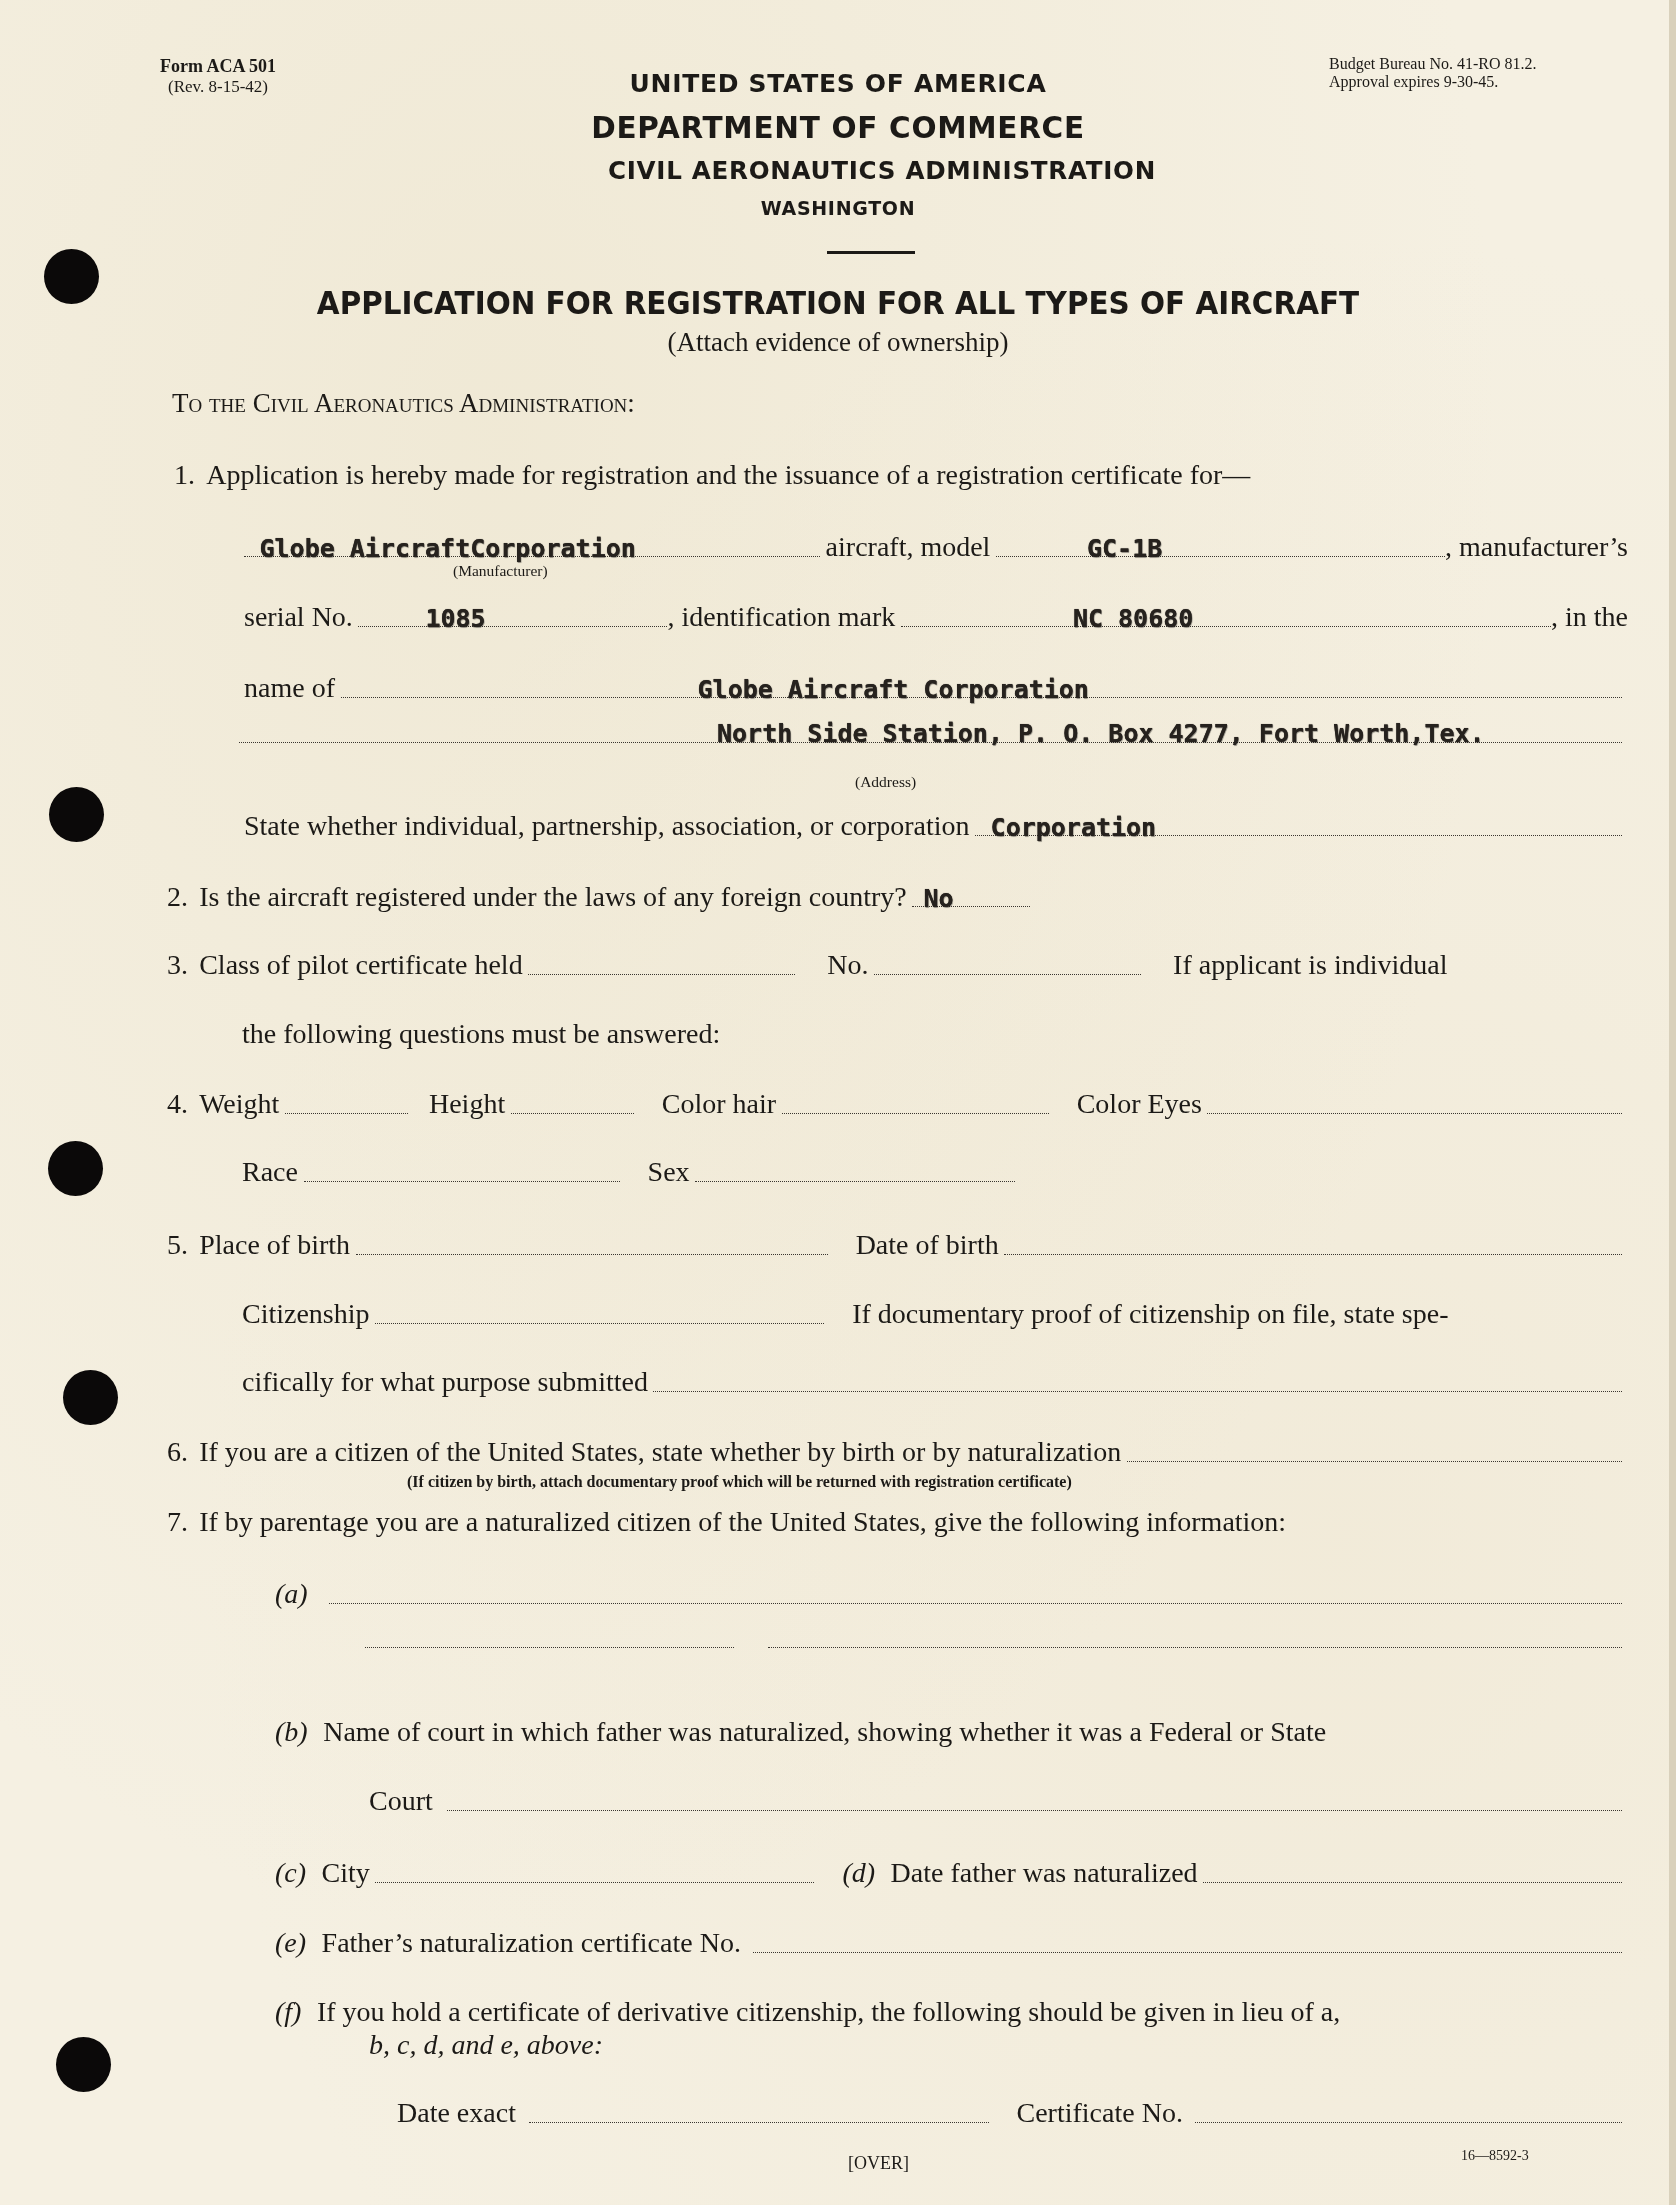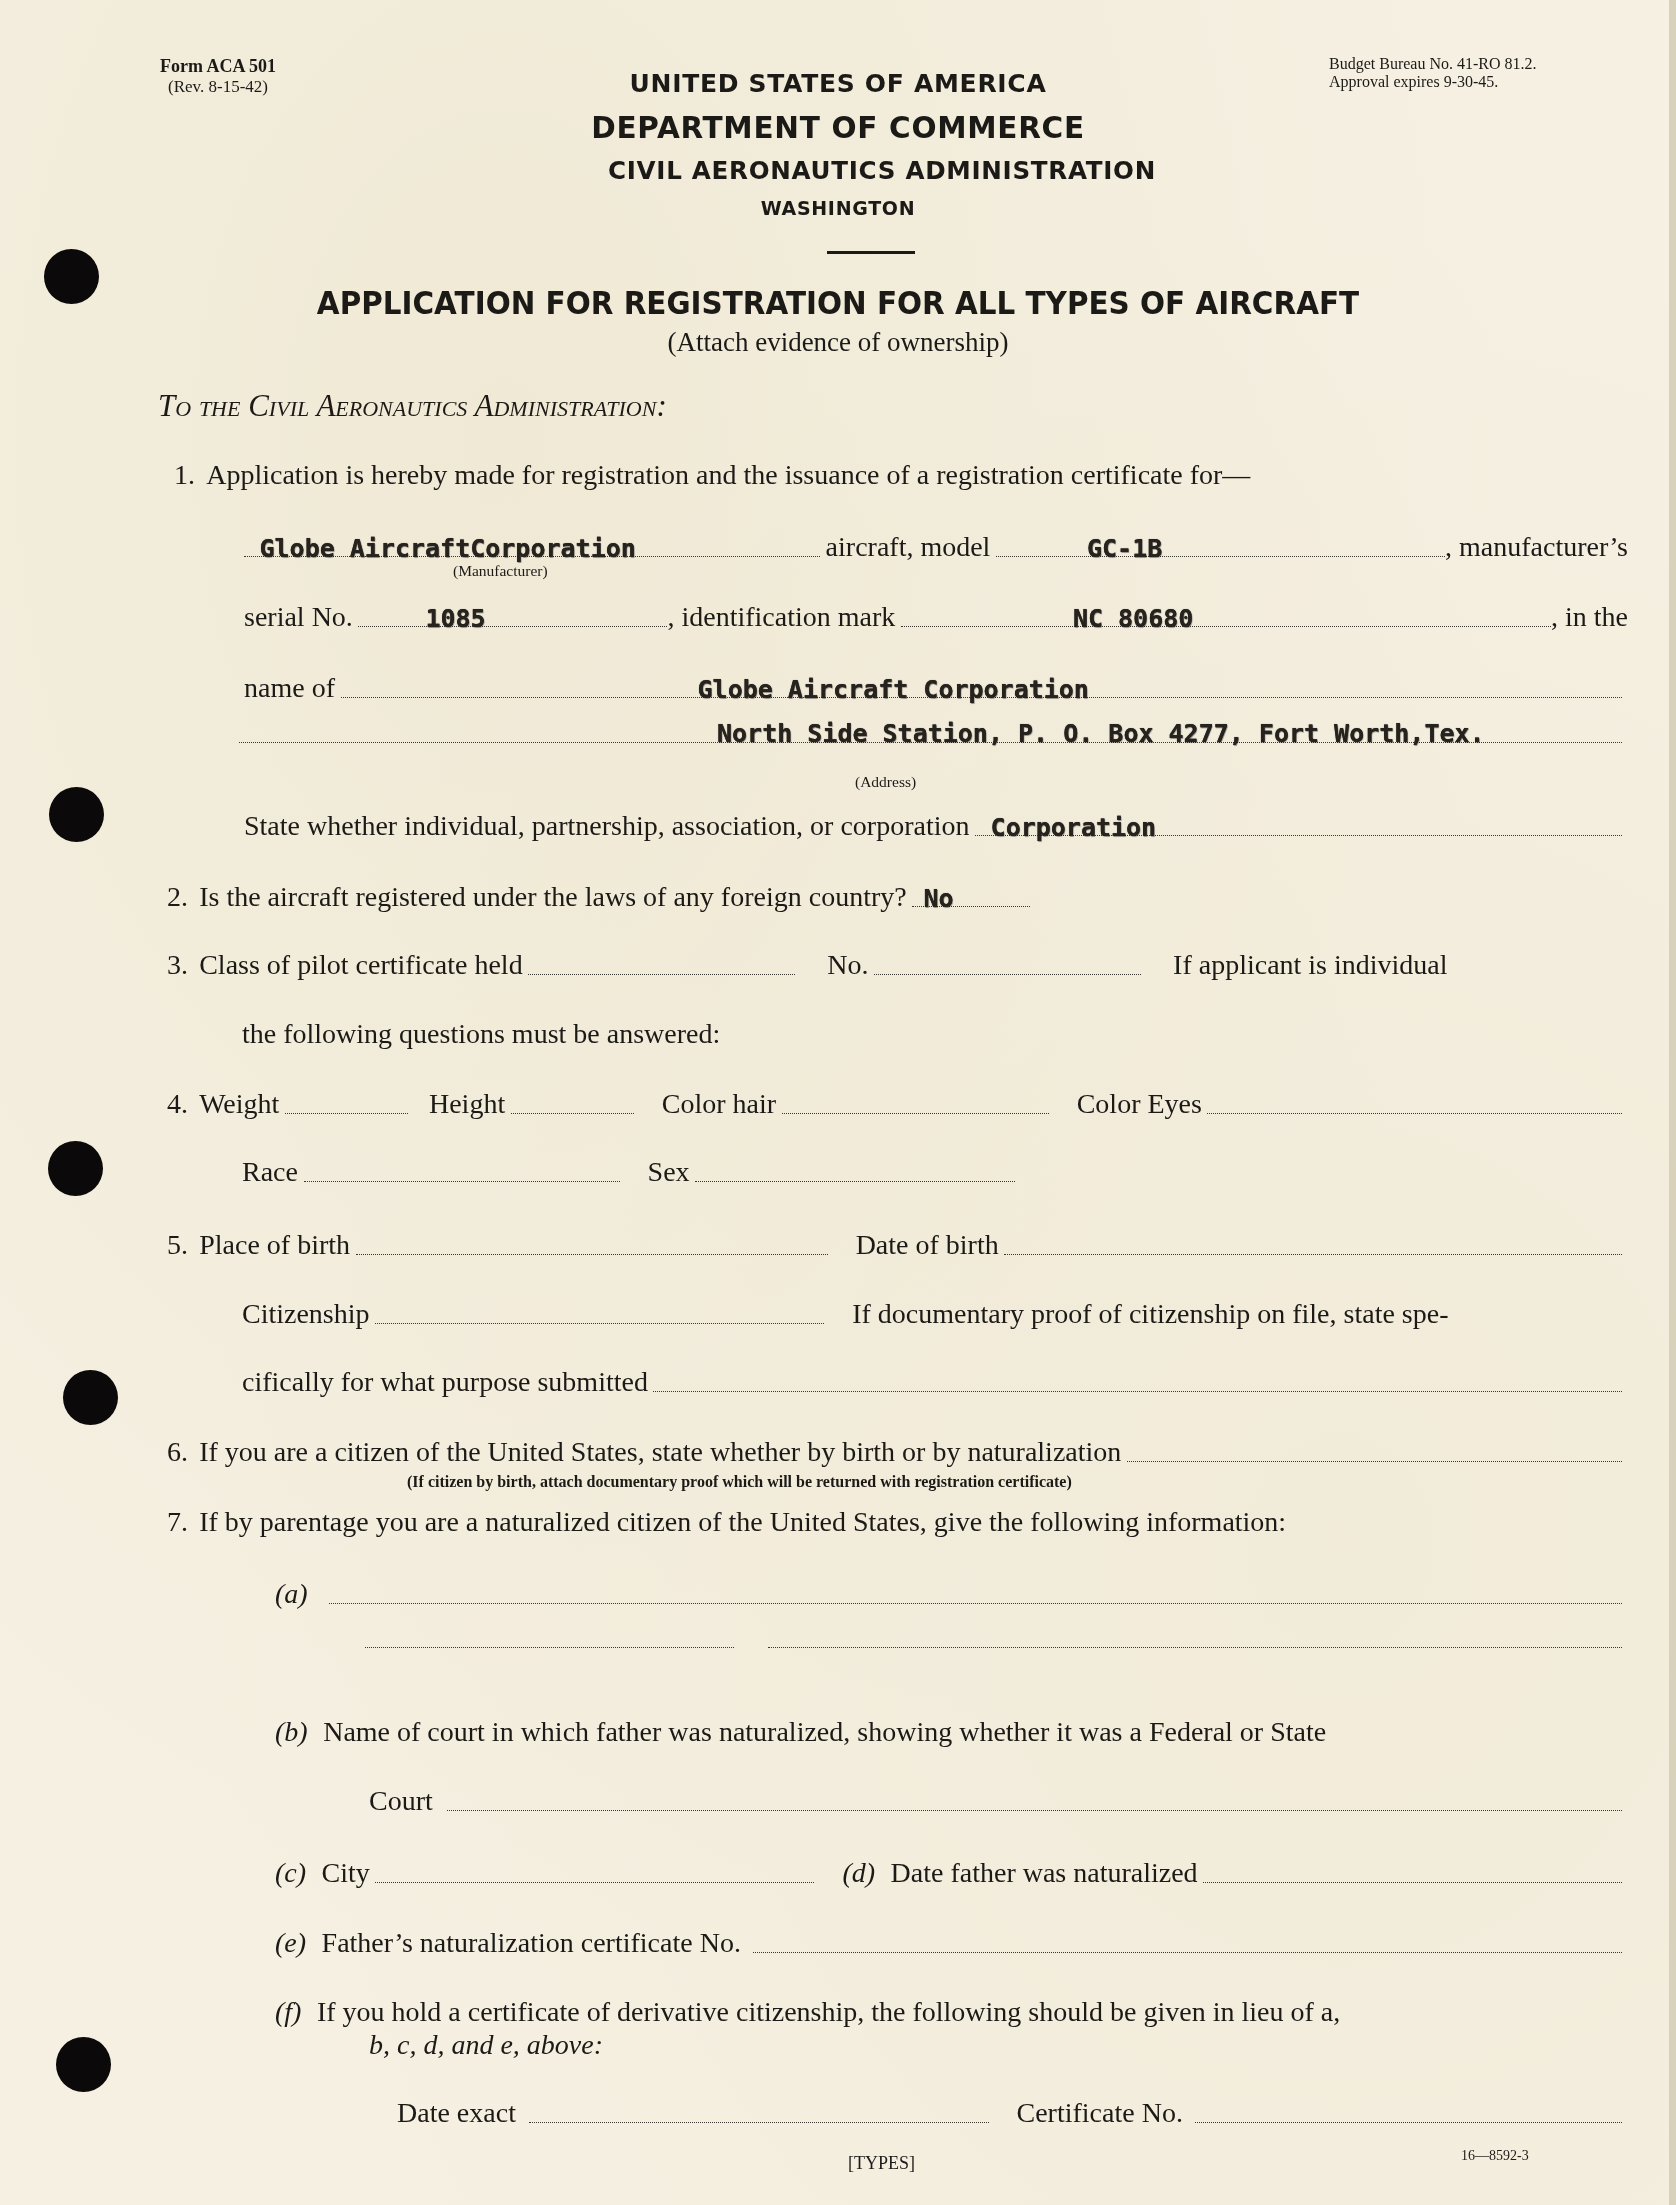--- a/index.html
+++ b/index.html
@@ -50,21 +50,21 @@
 </div>
 
 <div class="abs center sans" style="top:69px; font-size:25px;">UNITED STATES OF AMERICA</div>
 <div class="abs center sans" style="top:111px; font-size:29.5px;">DEPARTMENT OF COMMERCE</div>
 <div class="abs center sans" style="top:156px; font-size:24.6px;padding-left:44px;">CIVIL AERONAUTICS ADMINISTRATION</div>
 <div class="abs center sans" style="top:197px; font-size:19px;">WASHINGTON</div>
 <div class="abs" style="left:827px; top:251px; width:88px; height:2.8px; background:#1c1a17;"></div>
 
 <div class="abs center sans" style="top:284px; font-size:32px; letter-spacing:0; transform:scaleX(0.92);">APPLICATION FOR REGISTRATION FOR ALL TYPES OF AIRCRAFT</div>
 <div class="abs center" style="top:327px; font-size:27px;">(Attach evidence of ownership)</div>
-<div class="abs sc" style="left:158px; top:388px; font-size:31px;font-style:italic;">To the Civil Aeronautics Administration:</div>
+<div class="abs sc" style="left:172px; top:388px; font-size:27px;">To the Civil Aeronautics Administration:</div>
 
 <div class="line" style="left:174px; top:458px;">
   <span style="margin-right:11.2px;">1.</span>
   <span>Application is hereby made for registration and the issuance of a registration certificate for—</span>
 </div>
 
 <div class="line" style="left:244px; top:530px; width:1384px;">
   <div class="dots fixed" style="width:576px; margin-left:0;">
     <span class="typed" style="left:15.5px;">Globe AircraftCorporation</span>
   </div>
@@ -217,15 +217,15 @@
   <span>b, c, d, and e, above:</span>
 </div>
 
 <div class="line" style="left:397px; top:2096px; width:1231px;">
   <span>Date exact</span>
   <div class="dots fixed" style="width:460px; margin-left:12.6px; margin-right:28px;"></div>
   <span>Certificate No.</span>
   <div class="dots" style="margin-left:12.6px;"></div>
 </div>
 
-<div class="abs" style="left:848px; top:2153px; font-size:18px;">[TYPES]</div>
+<div class="abs" style="left:848px; top:2153px; font-size:18px;">[OVER]</div>
 <div class="abs" style="left:1461px; top:2148px; font-size:14px;">16—8592-3</div>
 
 
 </body></html>

